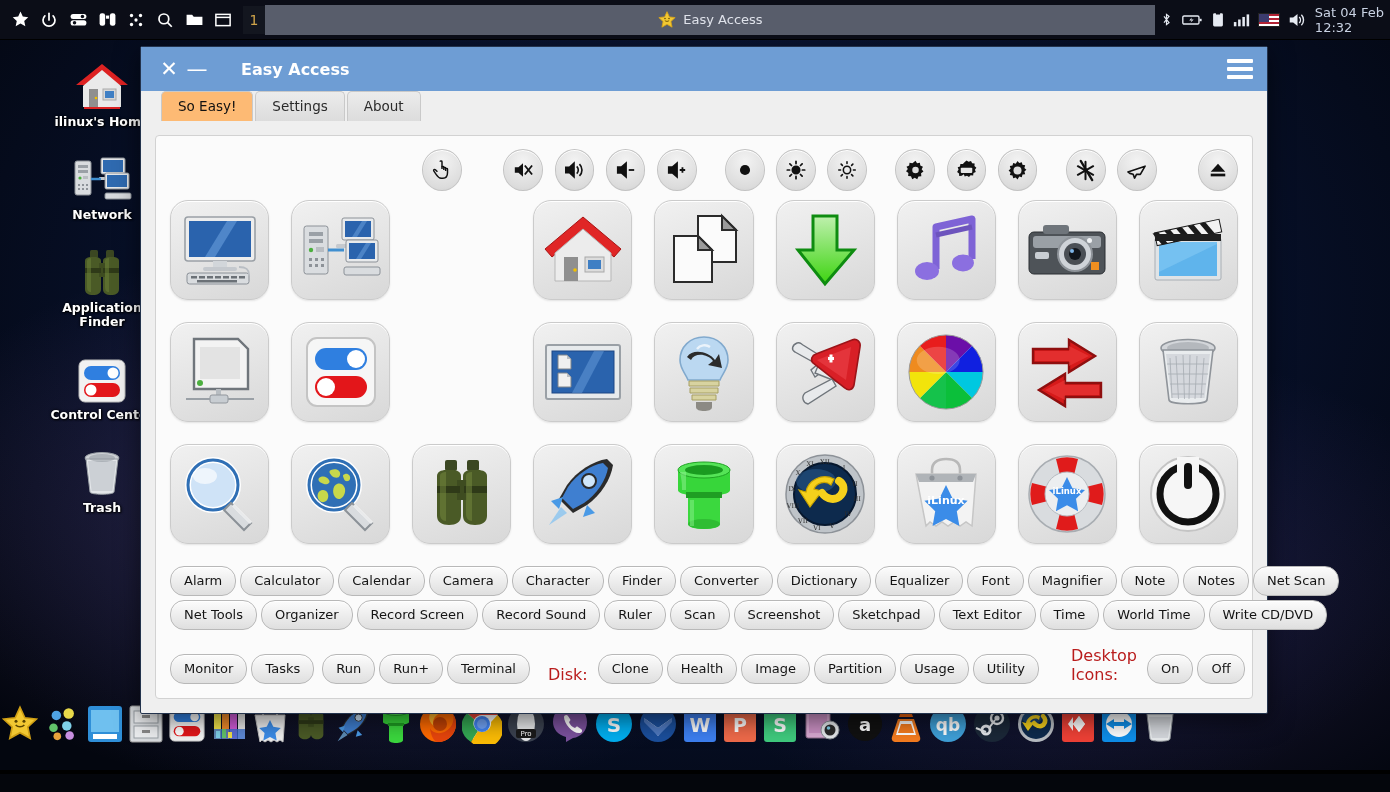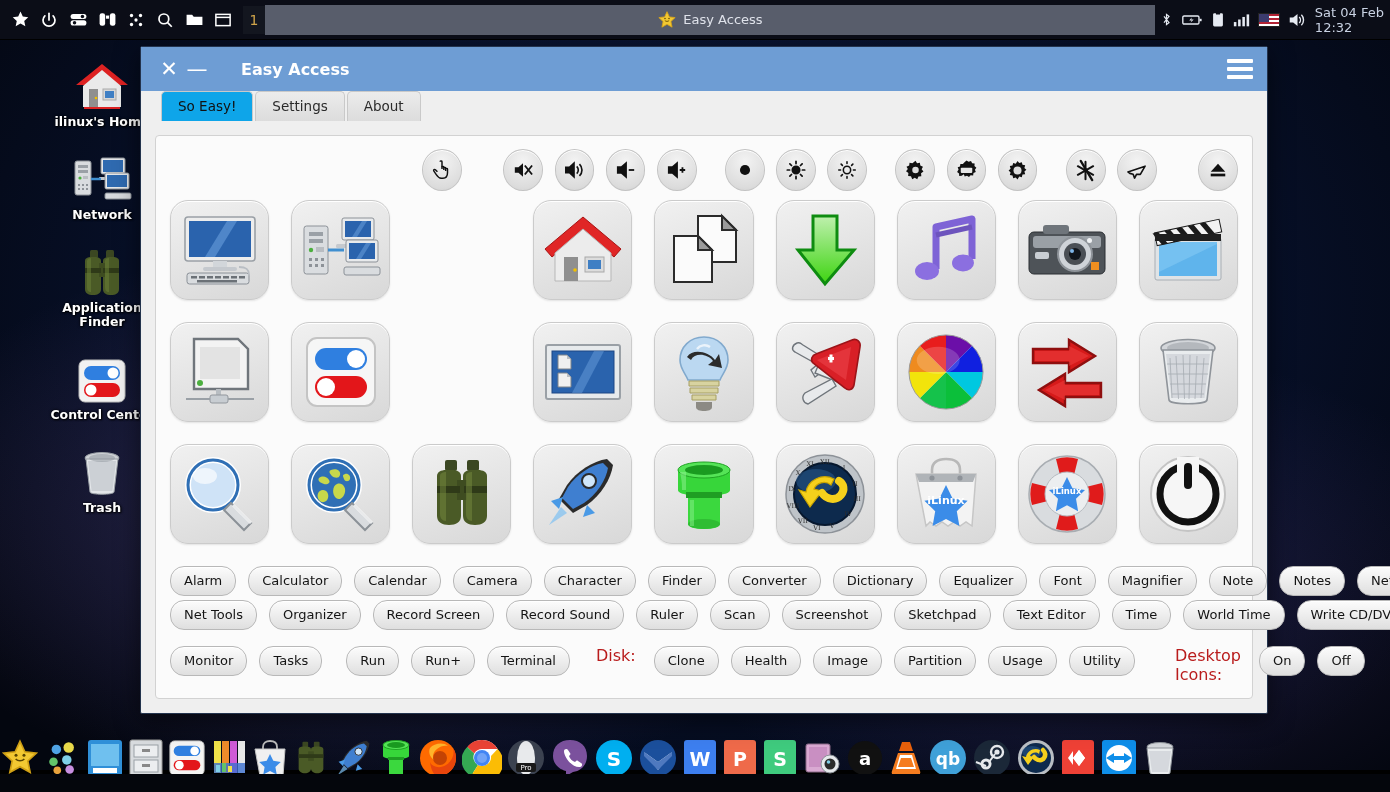--- a/index.html
+++ b/index.html
@@ -63,21 +63,21 @@
   #burger { margin-left:auto; width:26px; height:20px; display:flex; flex-direction:column;
             justify-content:space-between; cursor:pointer; z-index:2;}
   #burger i { display:block; height:4px; background:#fff; border-radius:1px; }
 
   
   #tabs { height:30px; background:#efefef; display:flex; align-items:flex-end;
           padding-left:20px; gap:2px; }
   .tab { padding:6px 16px 7px; font-size:13.5px; color:#2b2b2b;
          border:1px solid #c9c9c9; border-bottom:none; border-radius:5px 5px 0 0;
          background:linear-gradient(#ececec,#dcdcdc); cursor:pointer; }
-  .tab.active { background:#0ea5e9; border-color:#c9c9c9; color:#111; }
+  .tab.active { background:#fdba74; border-color:#c9c9c9; color:#111; }
 
   #panel {
     position:absolute; left:14px; right:14px; top:88px; bottom:14px;
     background:#fbfbfb; border:1px solid #d2d2d2; border-radius:4px;
     padding:10px 14px 8px;
   }
 
   
   #toolbar { display:flex; align-items:center; height:48px; padding-left:252px; }
   .tbtn { width:42px; height:42px; border-radius:50%;
@@ -91,30 +91,30 @@
   .grid-row { display:flex; gap:22px; margin-bottom:22px; }
   .cell {
     width:110px; height:100px; border-radius:18px;
     background:linear-gradient(160deg,#f1f1f1,#d8d8d8);
     border:1px solid #cbcbcb; box-shadow:inset 0 1px 0 #fff, 0 1px 2px rgba(0,0,0,.10);
     display:flex; align-items:center; justify-content:center; cursor:pointer;
   }
   .cell.blank { background:none; border:none; box-shadow:none; cursor:default; }
 
   
-  .pill-row { display:flex; gap:12px; align-items:flex-start; margin-top:4px; }
+  .pill-row { display:flex; gap:4px; align-items:flex-end; margin-top:4px; }
   #pill-rows { margin-top:2px; }
   .pill { padding:6px 13px 7px; border-radius:14px; font-size:13px; color:#141414;
           background:linear-gradient(#fcfcfc,#dfdfdf); border:1px solid #b8b8b8;
           box-shadow:inset 0 1px 0 #fff; cursor:pointer; white-space:nowrap; }
   .group-label { font-size:16px; font-weight:normal; color:#b91c1c; margin:0 6px 0 14px; }
   .rowgap { width:18px; }
 
   
-  #dock { position:absolute; left:0; bottom:2px; width:1178px; height:64px;
+  #dock { position:absolute; left:0; bottom:36px; width:1178px; height:64px;
           display:flex; align-items:center; justify-content:center; gap:4px; z-index:10; }
   .dock-ico { width:44px; height:44px; display:flex; align-items:center; justify-content:center;
               cursor:pointer; }
   #dock-shadow { position:absolute; left:0; bottom:0; width:1390px; height:22px;
                  background:#000; z-index:9; }
   #bottom-strip { position:absolute; left:0; bottom:0; width:1390px; height:18px;
                   background:#04060c; z-index:11; }
 </style>
 </head>
 <body>

